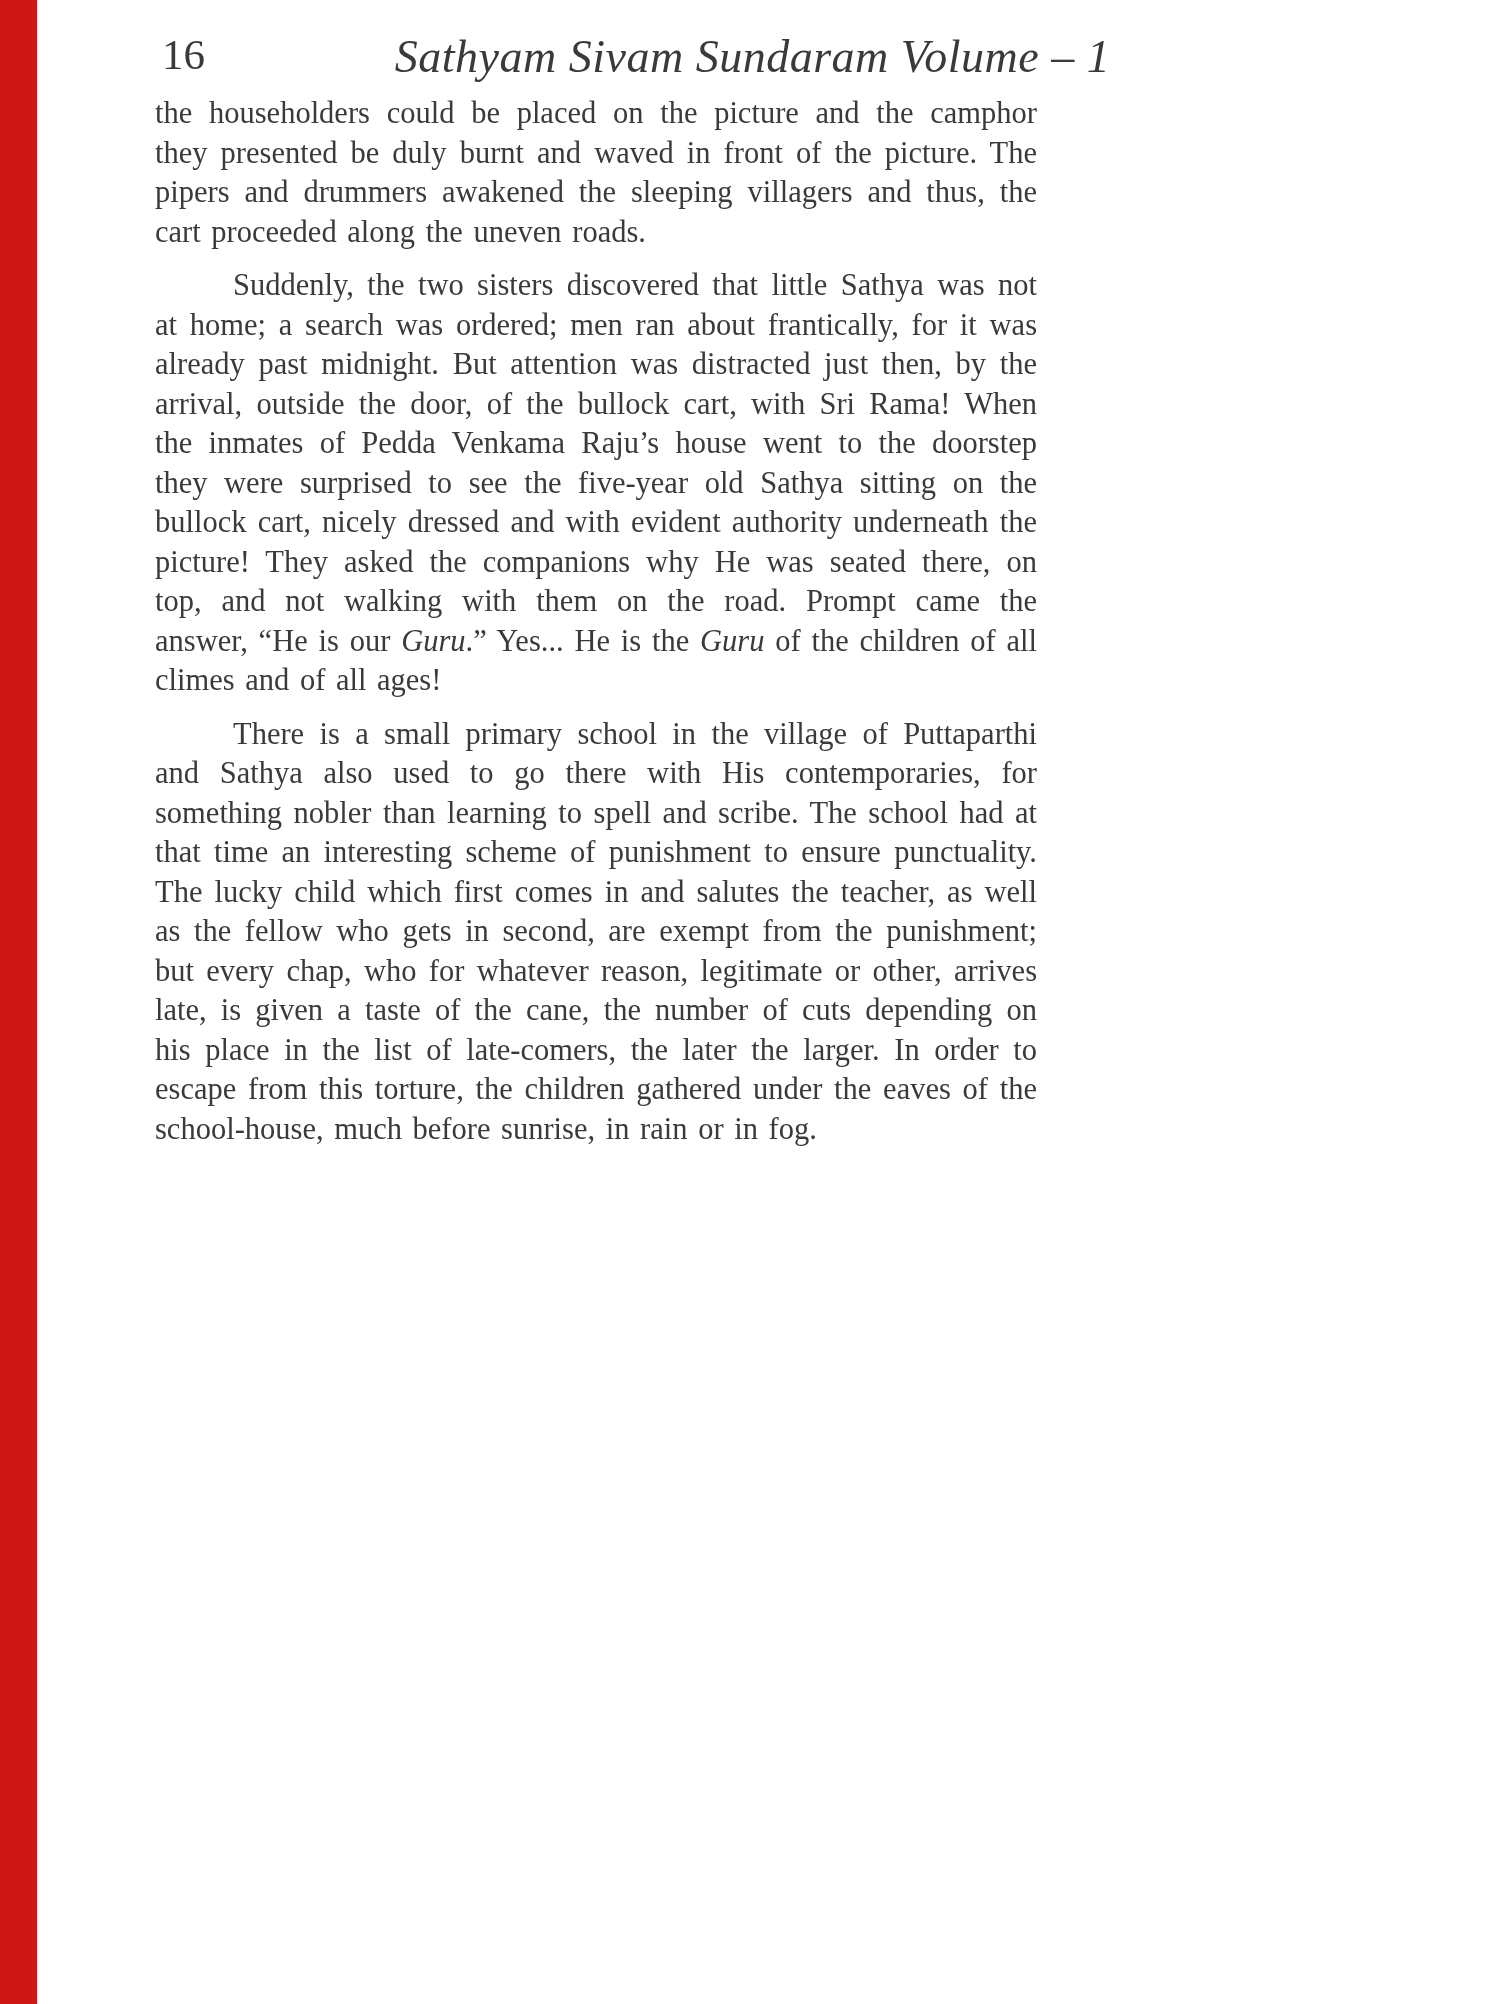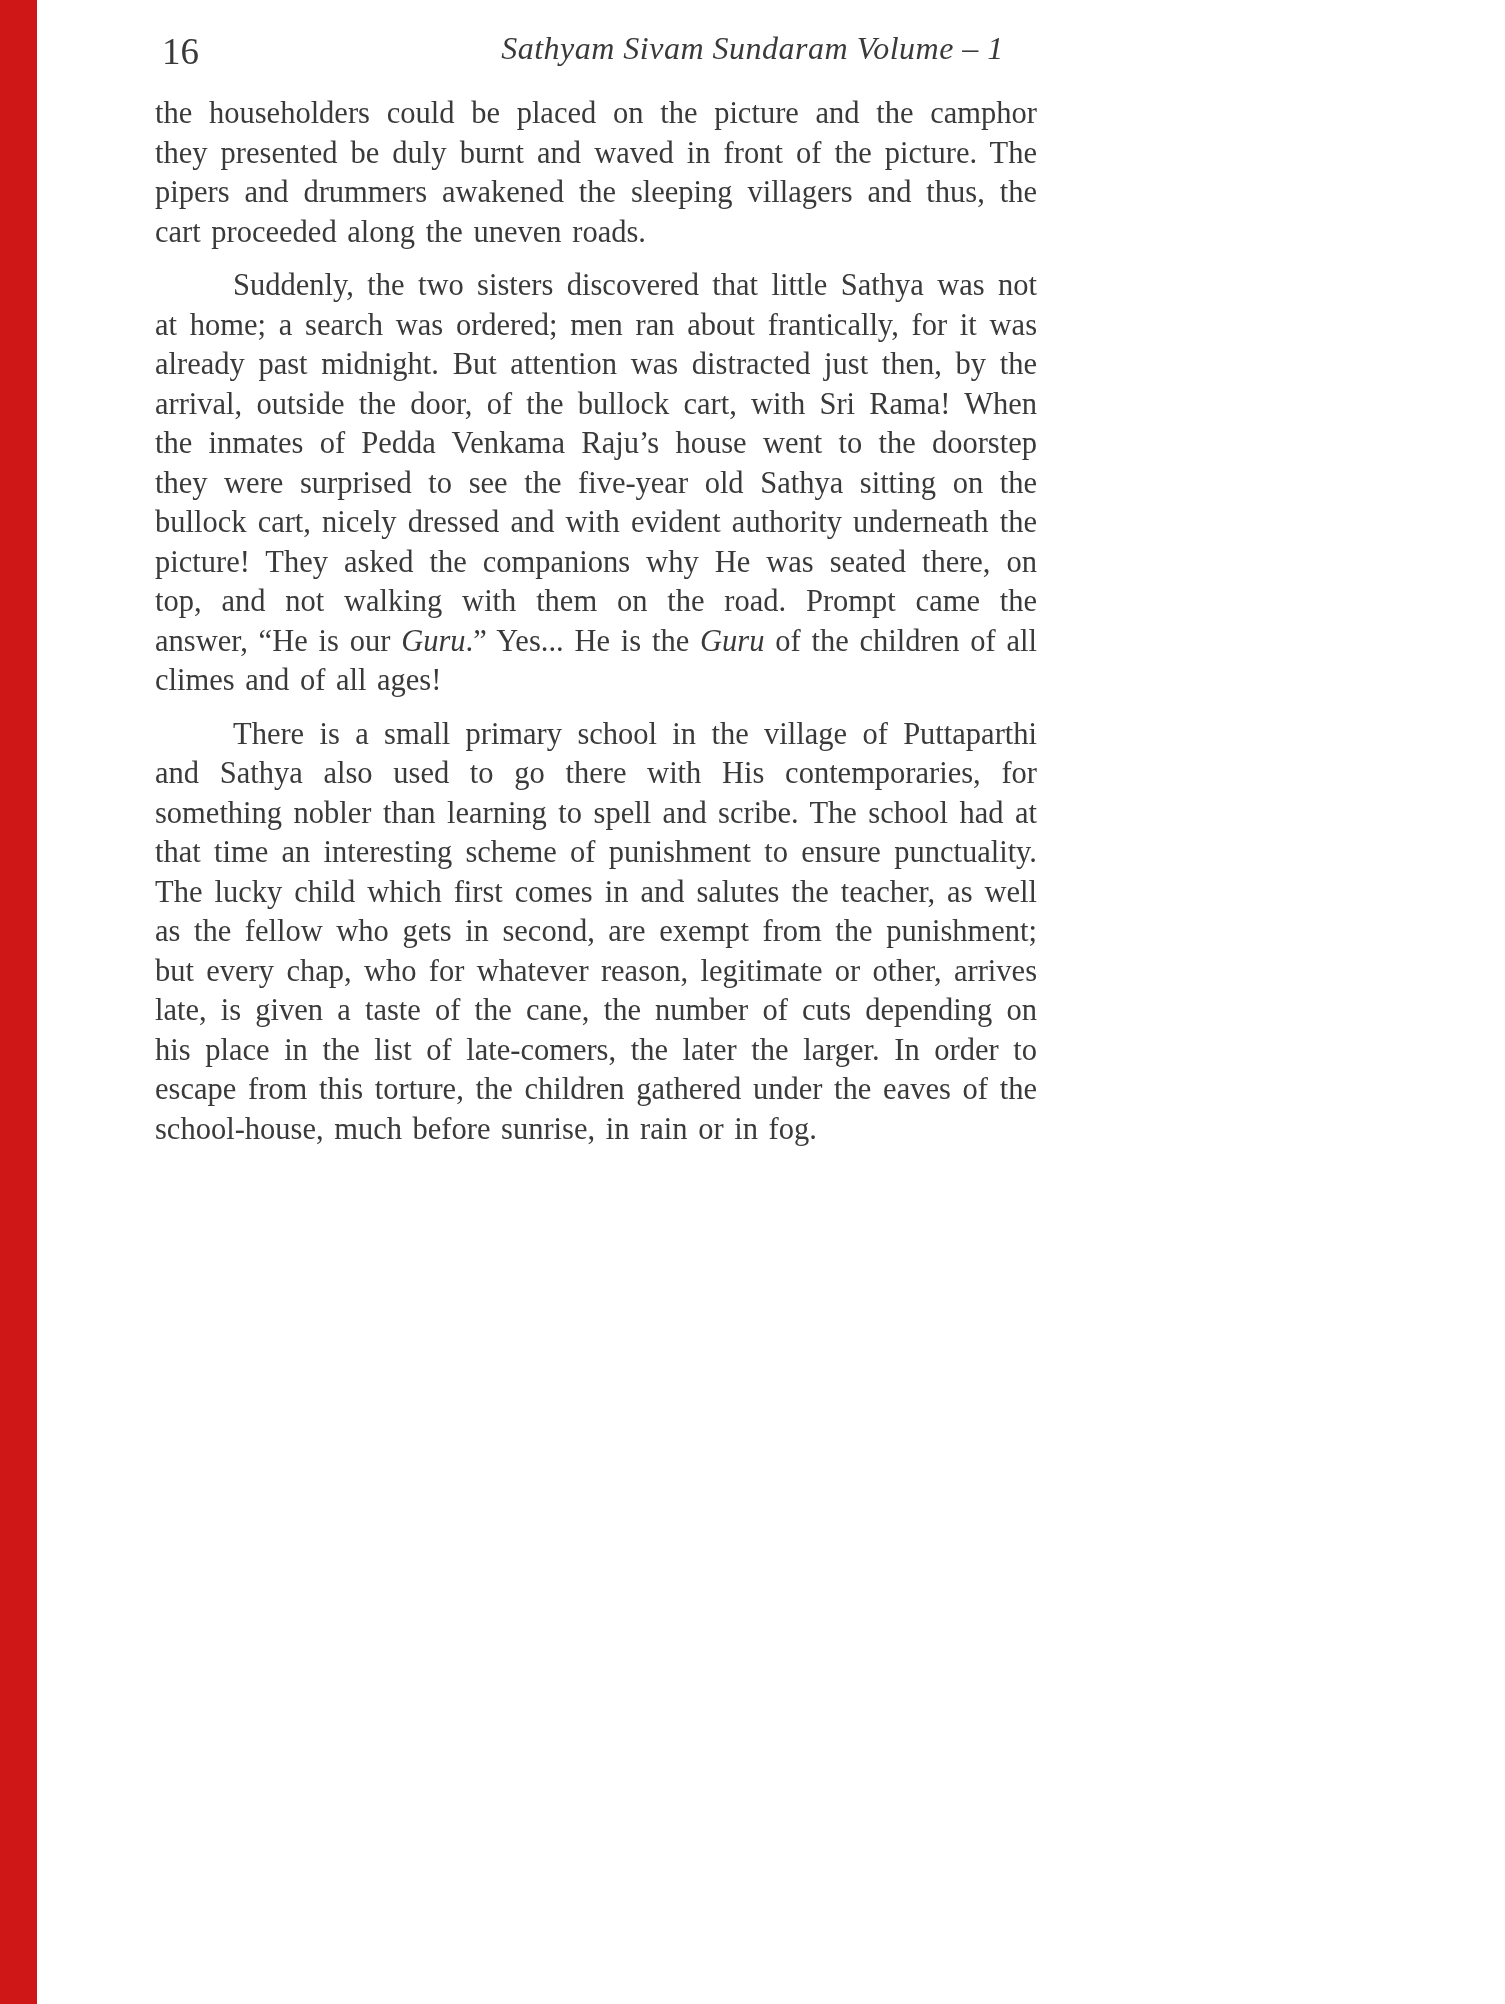--- a/index.html
+++ b/index.html
@@ -31,28 +31,28 @@
   }
   .page-header {
     position: relative;
     margin-top: 30px;
     height: 48px;
   }
   .pagenum {
     position: absolute;
     left: 162px;
     top: 0;
-    font-size: 37px;
+    font-size: 43px;
     color: #3a3a3a;
   }
   .running-title {
     display: block;
     text-align: center;
     font-style: italic;
-    font-size: 32px;
+    font-size: 46px;
     letter-spacing: 0.5px;
     color: #3a3a3a;
     white-space: nowrap;
   }
   .text-block {
     width: 882px;
     margin-left: 155px;
     margin-top: 16px;
   }
   .para {

